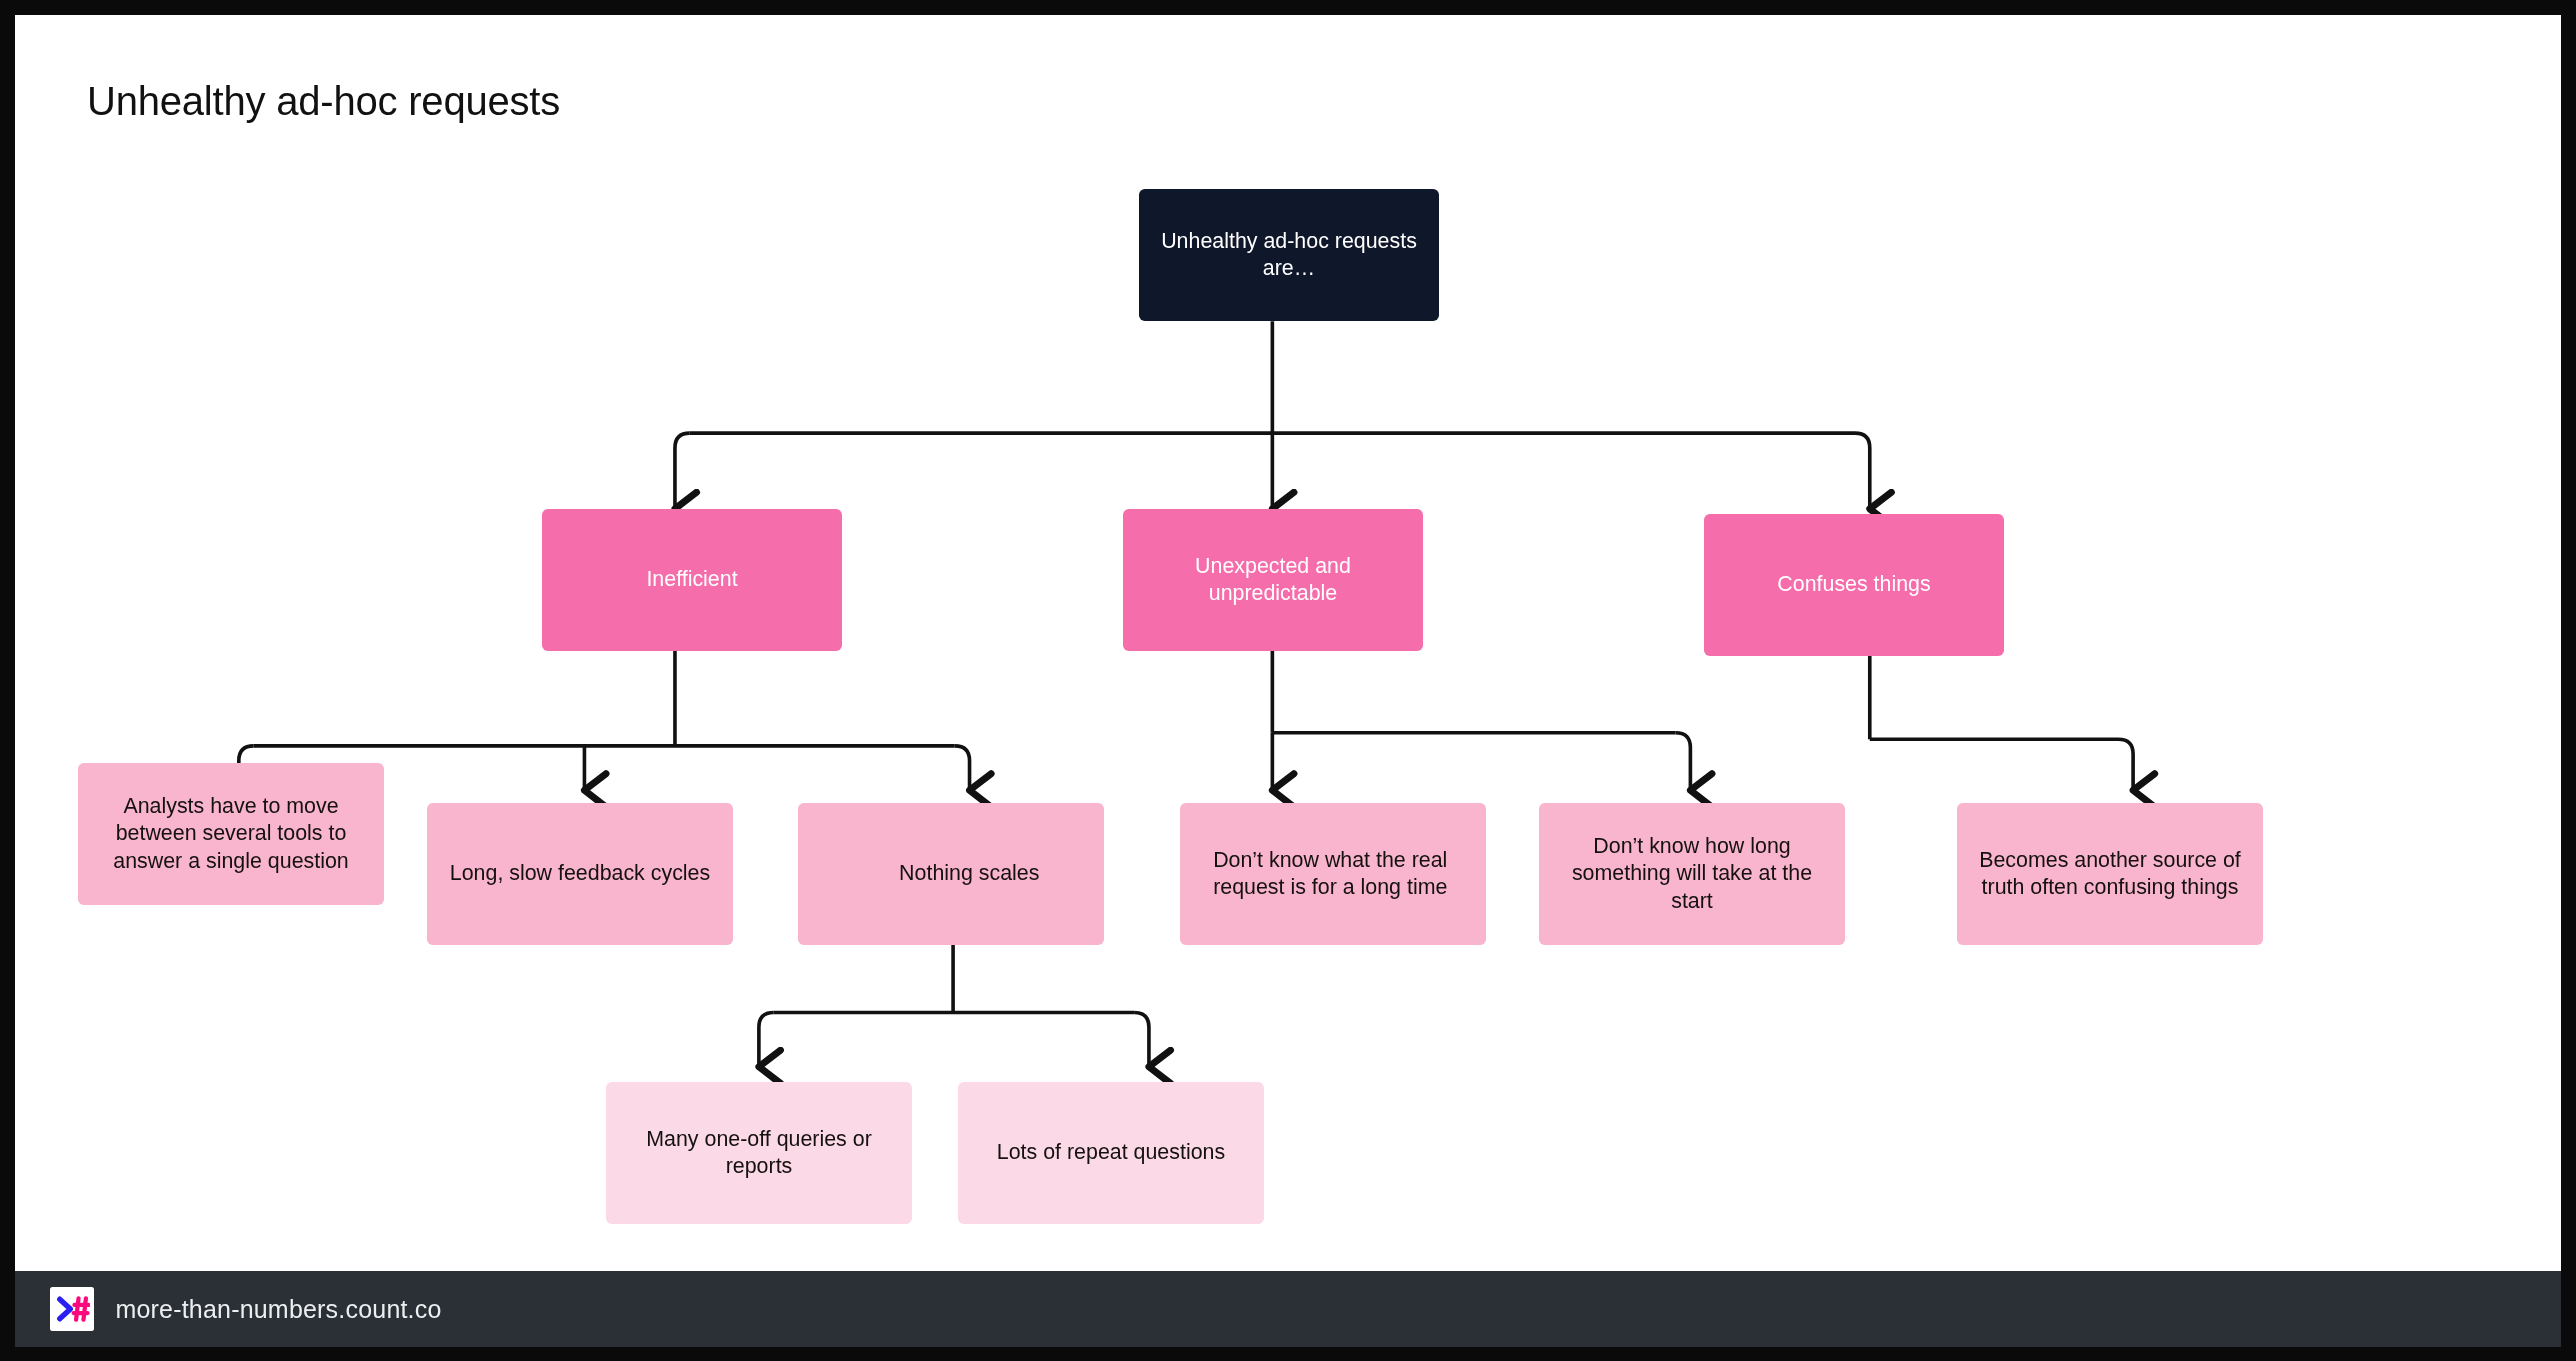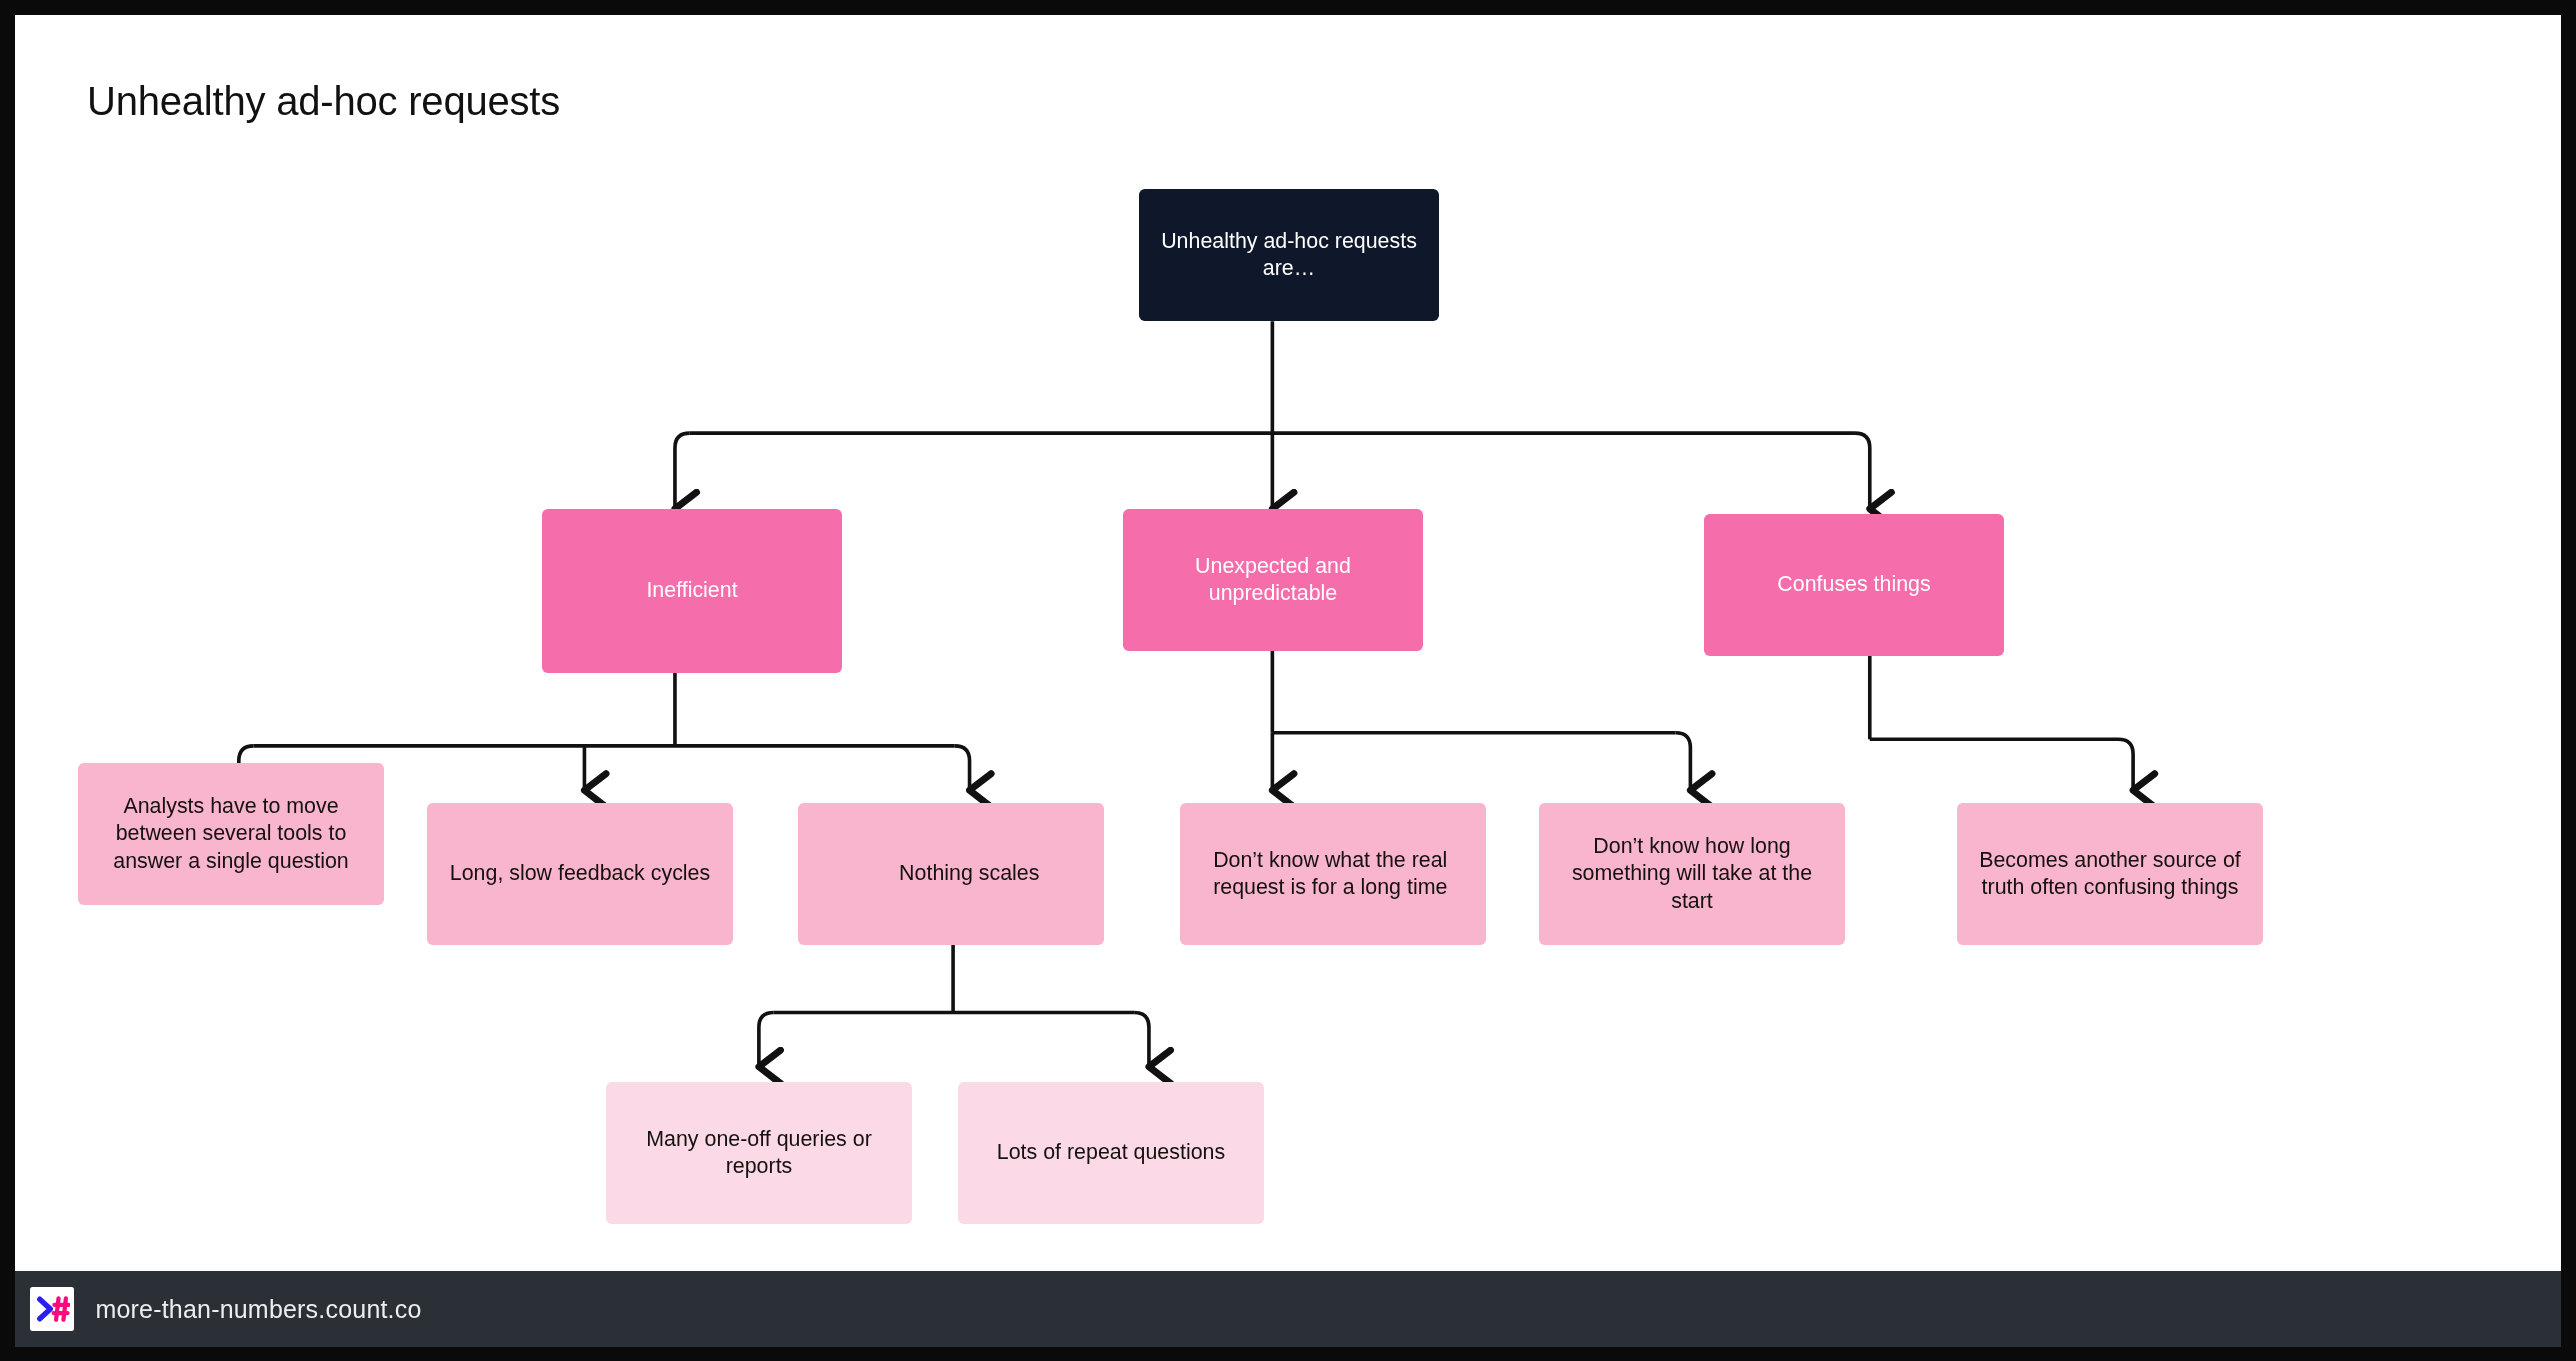--- a/index.html
+++ b/index.html
@@ -57,21 +57,21 @@
   .node-l4 { background: #FBD9E6; color: #14110f; font-size: 21.4px; }
   #footer {
     position: absolute;
     left: 15px;
     top: 1271px;
     width: 2546px;
     height: 76px;
     background: #2b3036;
     display: flex;
     align-items: center;
-    padding-left: 15px;
+    padding-left: 35px;
     box-sizing: border-box;
   }
   #footer-logo {
     width: 44px;
     height: 44px;
     background: #ffffff;
     border-radius: 2.5px;
     display: flex;
     align-items: center;
     justify-content: center;
@@ -127,21 +127,21 @@
 
         <path d="M 1140 1128 L 1140 1212"></path>
         <path d="M 922 1212 L 1360 1212"></path>
         <path d="M 922 1212 Q 904 1212 904 1230 L 904 1278" marker-end="url(#arrow)"></path>
         <path d="M 1360 1212 Q 1378 1212 1378 1230 L 1378 1278" marker-end="url(#arrow)"></path>
       </g>
     </svg>
 
     <div class="node node-l1" style="left:1124px; top:174px; width:300px; height:132px;">Unhealthy ad-hoc requests are…</div>
 
-    <div class="node node-l2" style="left:527px; top:494px; width:300px; height:164px;">Inefficient</div>
+    <div class="node node-l2" style="left:527px; top:494px; width:300px; height:142px;">Inefficient</div>
     <div class="node node-l2" style="left:1108px; top:494px; width:300px; height:142px;">Unexpected and unpredictable</div>
     <div class="node node-l2" style="left:1689px; top:499px; width:300px; height:142px;">Confuses things</div>
 
     <div class="node node-l3" style="left:63px; top:748px; width:306px; height:142px;">Analysts have to move between several tools to answer a single question</div>
     <div class="node node-l3" style="left:412px; top:788px; width:306px; height:142px;">Long, slow feedback cycles</div>
     <div class="node node-l3" style="left:783px; top:788px; width:306px; height:142px;padding-left:48px;">Nothing scales</div>
     <div class="node node-l3" style="left:1165px; top:788px; width:306px; height:142px;padding-left:6px;">Don’t know what the real request is for a long time</div>
     <div class="node node-l3" style="left:1524px; top:788px; width:306px; height:142px;">Don’t know how long something will take at the start</div>
     <div class="node node-l3" style="left:1942px; top:788px; width:306px; height:142px;">Becomes another source of truth often confusing things</div>
 

